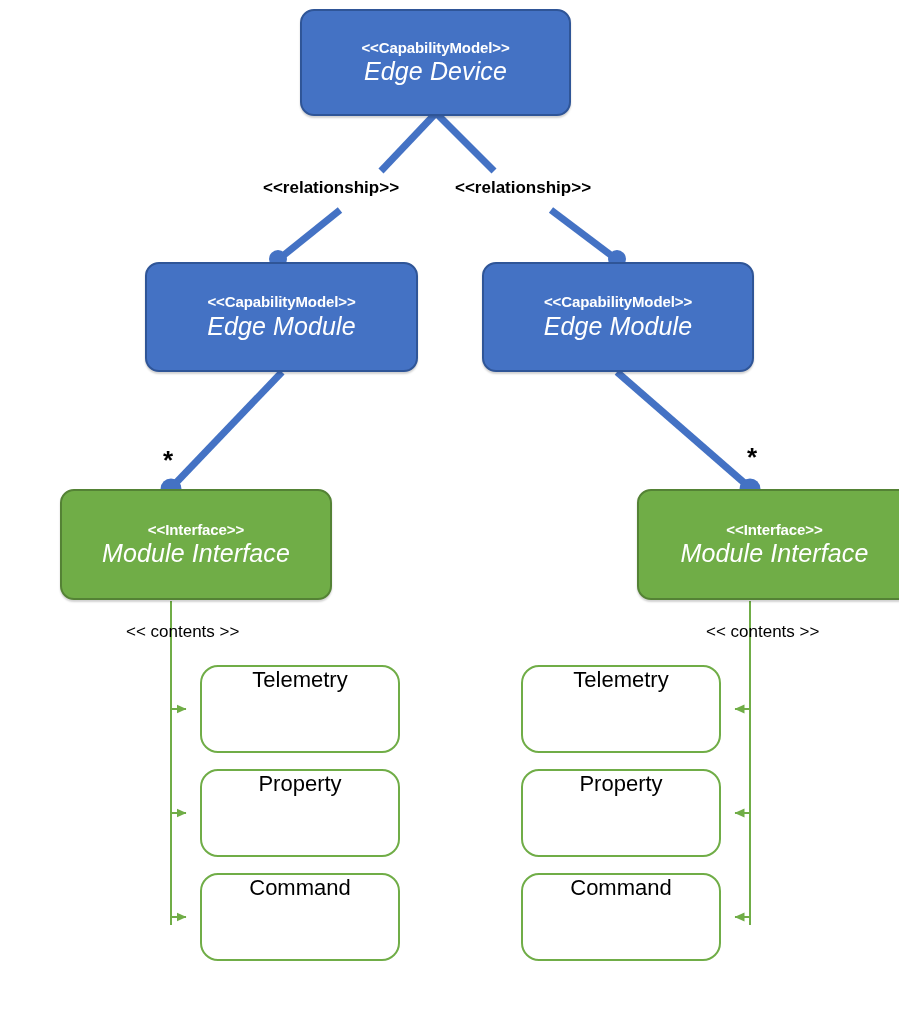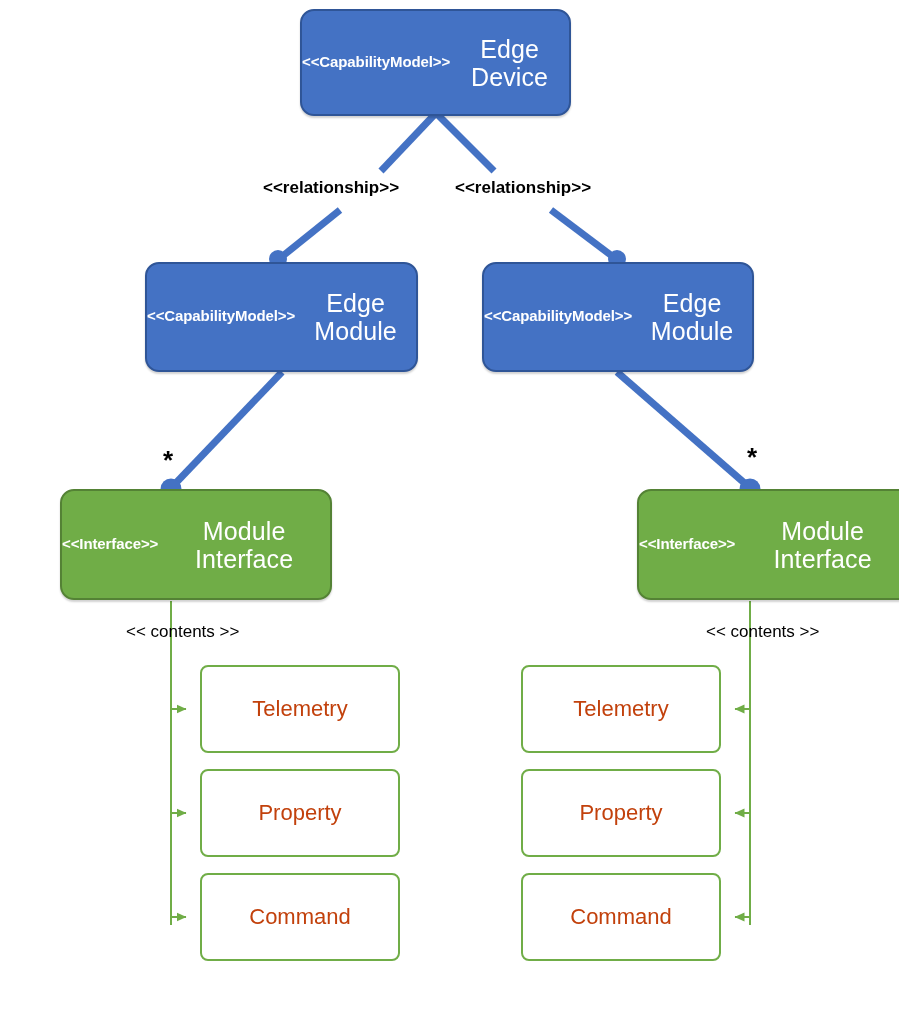--- a/index.html
+++ b/index.html
@@ -24,20 +24,21 @@
     width: 899px;
     height: 1024px;
     pointer-events: none;
   }
 
   
   .node {
     position: absolute;
     box-sizing: border-box;
     display: flex;
+    flex-direction: column;
     align-items: center;
     justify-content: center;
     border-radius: 14px;
     color: #ffffff;
     text-align: center;
     line-height: 1.12;
     z-index: 3;
   }
   .node.blue {
     background: #4472C4;
@@ -53,33 +54,33 @@
   .stereo {
     font-size: 15px;
     font-weight: 700;
     letter-spacing: -0.1px;
     margin-bottom: 1px;
   }
   .title {
     font-size: 25px;
     font-weight: 400;
     letter-spacing: 0.1px;
+    font-style: italic;
   }
 
   
   .chip {
     position: absolute;
     box-sizing: border-box;
     display: flex;
-    align-items: center;
     justify-content: center;
     border: 2px solid #70AD47;
-    border-radius: 8px;
+    border-radius: 18px;
     background: #ffffff;
-    color: #c2410c;
+    color: #000000;
     font-size: 22px;
     z-index: 3;
   }
 
   
   .label {
     position: absolute;
     color: #000000;
     font-size: 17px;
     font-weight: 700;

